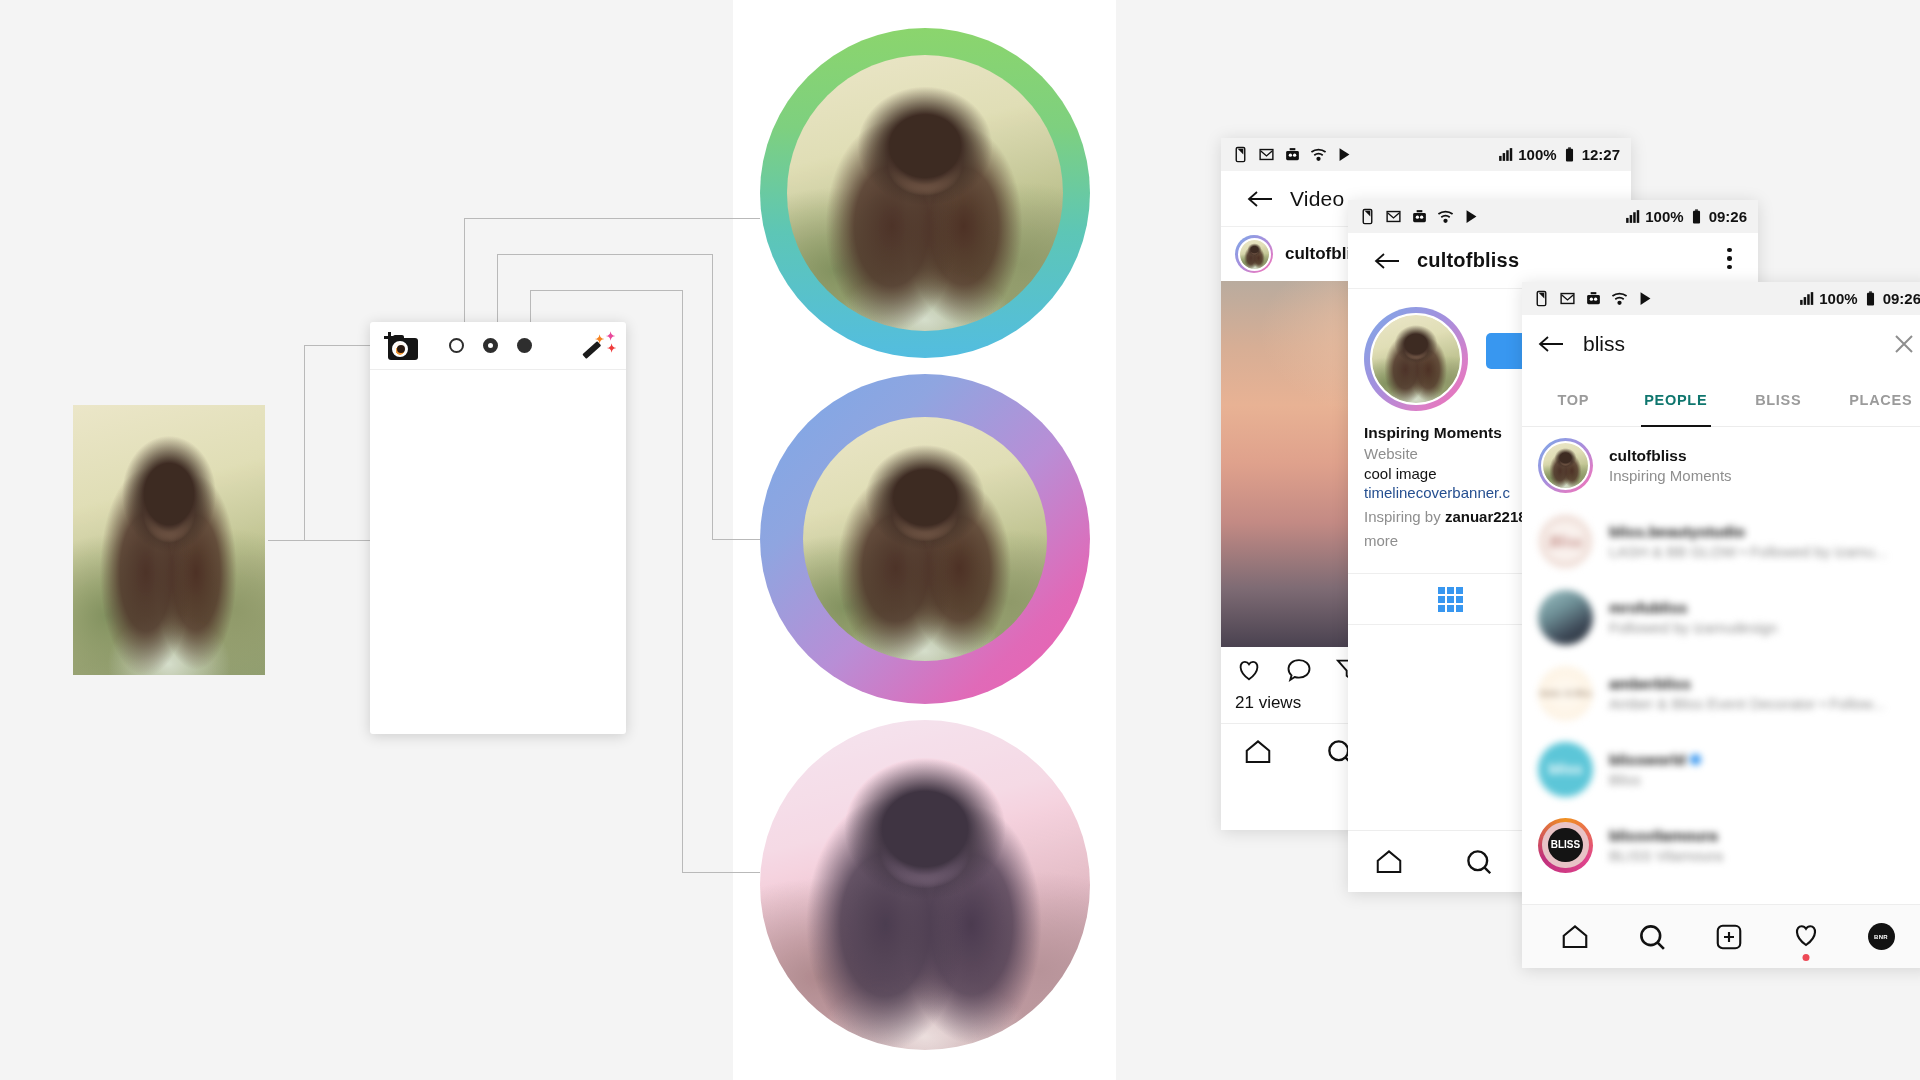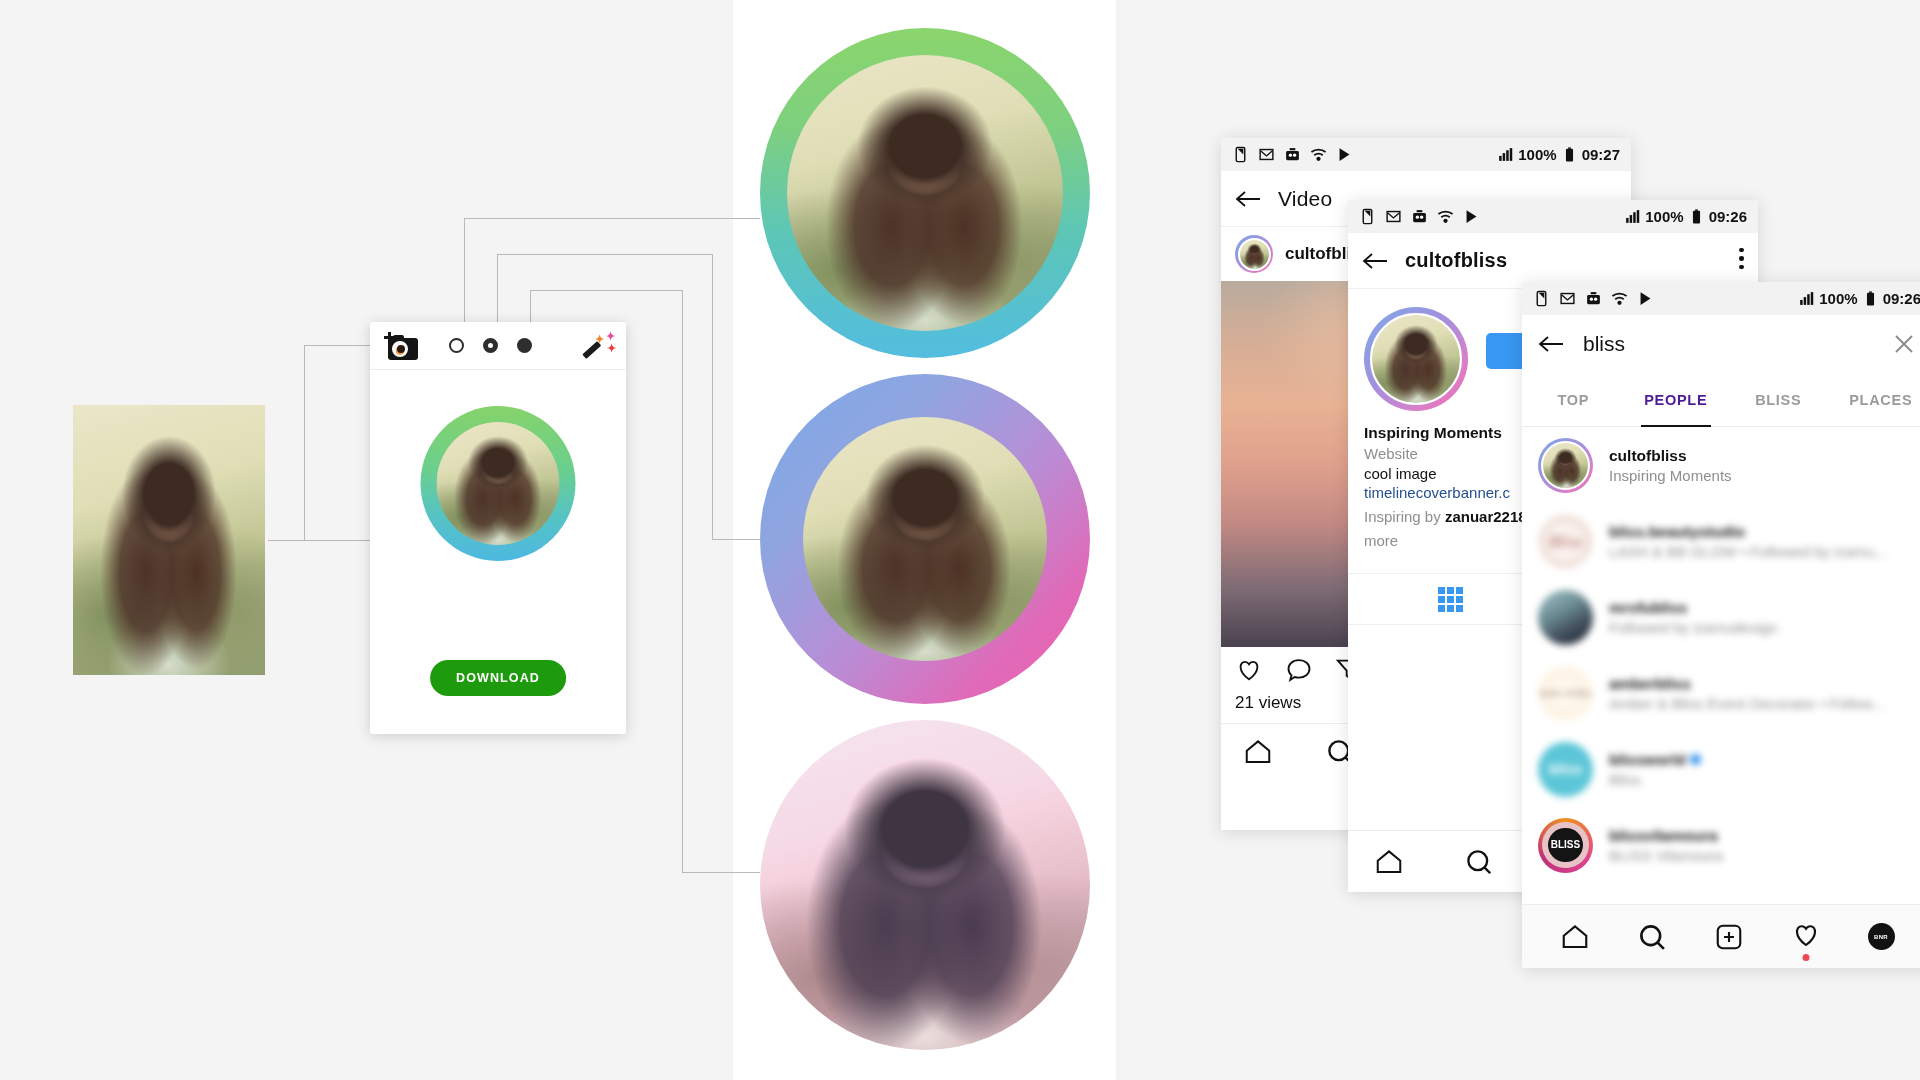--- a/index.html
+++ b/index.html
@@ -119,21 +119,21 @@
   #phone3 { left: 1522px; top: 282px; width: 410px; height: 686px; }
 
   .statusbar {
     height: 33px; background: #f2f2f2; display: flex; align-items: center;
     padding: 0 11px; justify-content: space-between;
   }
   .sb-left { display: flex; align-items: center; gap: 9px; }
   .sb-right { display: flex; align-items: center; gap: 4px; font-size: 15px; font-weight: bold; color: #111; }
   .sbi { width: 17px; height: 17px; display: block; }
 
-  .appbar { height: 56px; background: #fff; display: flex; align-items: center; padding: 0 14px; border-bottom: 1px solid #efefef; text-align: right; }
+  .appbar { height: 56px; background: #fff; display: flex; align-items: center; padding: 0 26px; border-bottom: 1px solid #efefef; text-align: right; }
   .appbar .title { font-size: 21px; color: #111; margin-left: 17px; letter-spacing: 0.2px; }
   .back-arrow { width: 26px; height: 20px; flex: none; }
   .dots { margin-left: auto; width: 5px; color: #111; font-size: 20px; line-height: 5px; letter-spacing: 0; }
   .dots span { display:block; width:4.5px; height:4.5px; border-radius:50%; background:#111; margin-bottom:4px; }
 
   
   .p1-head { height: 54px; display: flex; align-items: center; gap: 12px; padding: 0 14px; background: #fff; }
   .ring-av { border-radius: 50%; display: flex; align-items: center; justify-content: center;
     background: linear-gradient(135deg, #7ba9e8 0%, #a58fdd 45%, #d97fc8 75%, #ef6fb4 100%); }
   .ring-av .inner { border-radius: 50%; border: 2px solid #fff; }
@@ -184,21 +184,21 @@
   .p2-nav { position: absolute; left: 0; right: 0; bottom: 0; height: 62px; border-top: 1px solid #ededed;
     background: #fff; display: flex; align-items: center; gap: 60px; padding: 0 26px; }
 
   
   .searchbar { height: 58px; display: flex; align-items: center; padding: 0 16px; background: #fff; }
   .s-q { font-size: 21px; color: #111; margin-left: 19px; }
   .s-x { margin-left: auto; }
   .s-tabs { height: 54px; display: flex; align-items: stretch; border-bottom: 1px solid #ececec; }
   .s-tab { flex: 1; display: flex; align-items: center; justify-content: center;
     font-size: 14.5px; letter-spacing: 0.7px; color: #9b9b9b; font-weight: bold; cursor: pointer; position: relative; }
-  .s-tab.active { color: #4c1d95; }
+  .s-tab.active { color: #0f766e; }
   .s-tab.active::after { content:""; position:absolute; left: 16%; right: 16%; bottom: -1px; height: 2.5px; background: #121212; }
   .res-row { height: 76px; display: flex; align-items: center; gap: 16px; padding: 0 16px; }
   .res-av { width: 55px; height: 55px; border-radius: 50%; flex: none; overflow: hidden; position: relative; }
   .res-txt .u { font-size: 15.5px; font-weight: bold; color: #121212; }
   .res-txt .s { font-size: 15px; color: #8e8e8e; margin-top: 2px; }
   .blurred { filter: blur(3.6px); }
   .p3-nav { position: absolute; left: 0; right: 0; bottom: 0; height: 64px; border-top: 1px solid #ededed;
     background: #fafafa; display: flex; align-items: center; justify-content: space-around; padding: 0 14px; }
   .nav-heart-wrap { position: relative; }
   .nav-dot { position: absolute; left: 50%; bottom: -7px; transform: translateX(-50%);
@@ -262,26 +262,20 @@
         <div class="topt o2"></div>
         <div class="topt o3"></div>
       </div>
       <div class="wand">
         <div class="wand-stick"></div>
         <div class="spark sp1">✦</div>
         <div class="spark sp2">✦</div>
         <div class="spark sp3">✦</div>
       </div>
     </div>
-    <div class="editor-body">
-      <div class="preview-ring">
-        <div class="preview-inner photo lit"></div>
-      </div>
-      <button class="dl-btn">DOWNLOAD</button>
-    </div>
   </div>
 
   <div class="big-circle" id="circ1">
     <div class="inner photo lit"></div>
   </div>
   <div class="big-circle" id="circ2">
     <div class="inner photo lit"></div>
   </div>
   <div class="big-circle" id="circ3">
     <div class="inner photo violet"></div>
@@ -319,21 +313,21 @@
             <rect x="3" y="14" width="3.5" height="7" fill="#111"></rect>
             <rect x="8" y="10" width="3.5" height="11" fill="#111"></rect>
             <rect x="13" y="6" width="3.5" height="15" fill="#111"></rect>
             <rect x="18" y="3" width="3.5" height="18" fill="#111"></rect>
           </svg>
         <span>100%</span>
         <svg class="sbi" viewBox="0 0 24 24">
             <rect x="7" y="4" width="10" height="18" rx="1.5" fill="#111"></rect>
             <rect x="10" y="2" width="4" height="2" fill="#111"></rect>
           </svg>
-        <span>09:27</span>
+        <span>12:27</span>
       </div>
     </div>
     <div class="appbar">
       <svg class="back-arrow" viewBox="0 0 26 20">
           <path d="M10 3 L2 10 L10 17 M2 10 L25 10" fill="none" stroke="#111" stroke-width="1.8"></path>
         </svg>
       <div class="title">Video</div>
     </div>
     <div class="p1-head">
       <div class="ring-av" style="width:38px;height:38px;">

